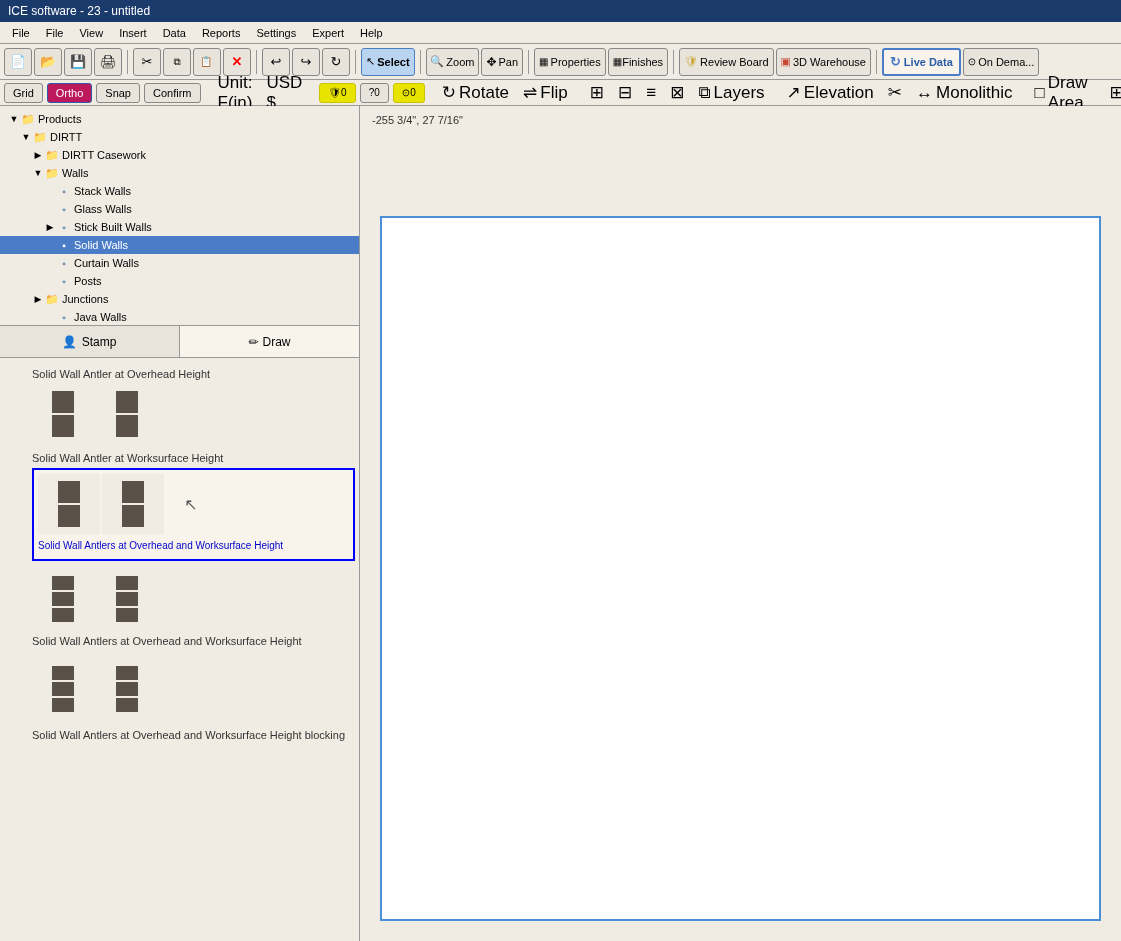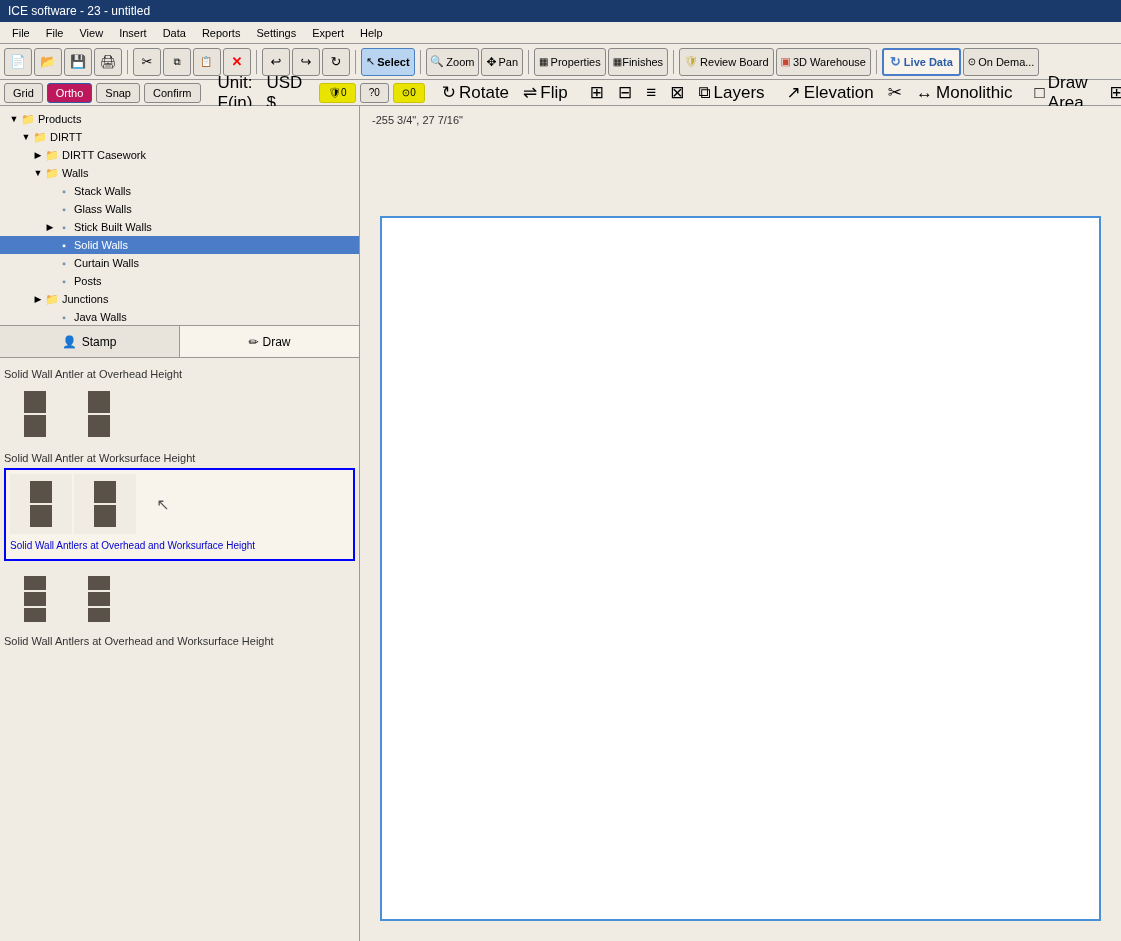--- a/index.html
+++ b/index.html
@@ -160,20 +160,21 @@
     .product-panel::-webkit-scrollbar-thumb { background: #b0aca4; border: 1px solid #888; }
     
     .product-group-title {
       font-size: 11px;
       color: #333;
       margin: 6px 0 4px 0;
       text-align: left;
     }
     .product-group {
       margin-bottom: 8px;
+      margin-left: 28px;
     }
     .product-tiles {
       display: flex;
       flex-wrap: wrap;
       gap: 2px;
     }
     
     .product-selection-box {
       border: 2px solid #0000ff;
       padding: 4px;
@@ -545,20 +546,41 @@
             <div style="display:flex;flex-direction:column;gap:2px;align-items:center;">
               <div style="width:22px;height:14px;background:#5a5248;"></div>
               <div style="width:22px;height:14px;background:#5a5248;"></div>
               <div style="width:22px;height:14px;background:#5a5248;"></div>
             </div>
           </div>
         </div>
         <div class="product-group-title">Solid Wall Antlers at Overhead and Worksurface Height</div>
       </div>
 
+      <div class="product-group">
+        <div class="product-tiles">
+
+          <div style="width:62px;height:68px;background:#f0ece4;display:flex;align-items:center;justify-content:center;cursor:pointer;">
+            <div style="display:flex;flex-direction:column;gap:2px;align-items:center;">
+              <div style="width:22px;height:14px;background:#5a5248;"></div>
+              <div style="width:22px;height:14px;background:#5a5248;"></div>
+              <div style="width:22px;height:14px;background:#5a5248;"></div>
+            </div>
+          </div>
+
+          <div style="width:62px;height:68px;background:#f0ece4;display:flex;align-items:center;justify-content:center;cursor:pointer;">
+            <div style="display:flex;flex-direction:column;gap:2px;align-items:center;">
+              <div style="width:22px;height:14px;background:#5a5248;"></div>
+              <div style="width:22px;height:14px;background:#5a5248;"></div>
+              <div style="width:22px;height:14px;background:#5a5248;"></div>
+            </div>
+          </div>
+        </div>
+        <div class="product-group-title">Solid Wall Antlers at Overhead and Worksurface Height blocking</div>
+      </div>
 
 
     </div>
 
   </div>
 
   <div class="viewport">
     <div class="coord-display">-255 3/4", 27 7/16"</div>
     <div class="draw-area"></div>
   </div>

